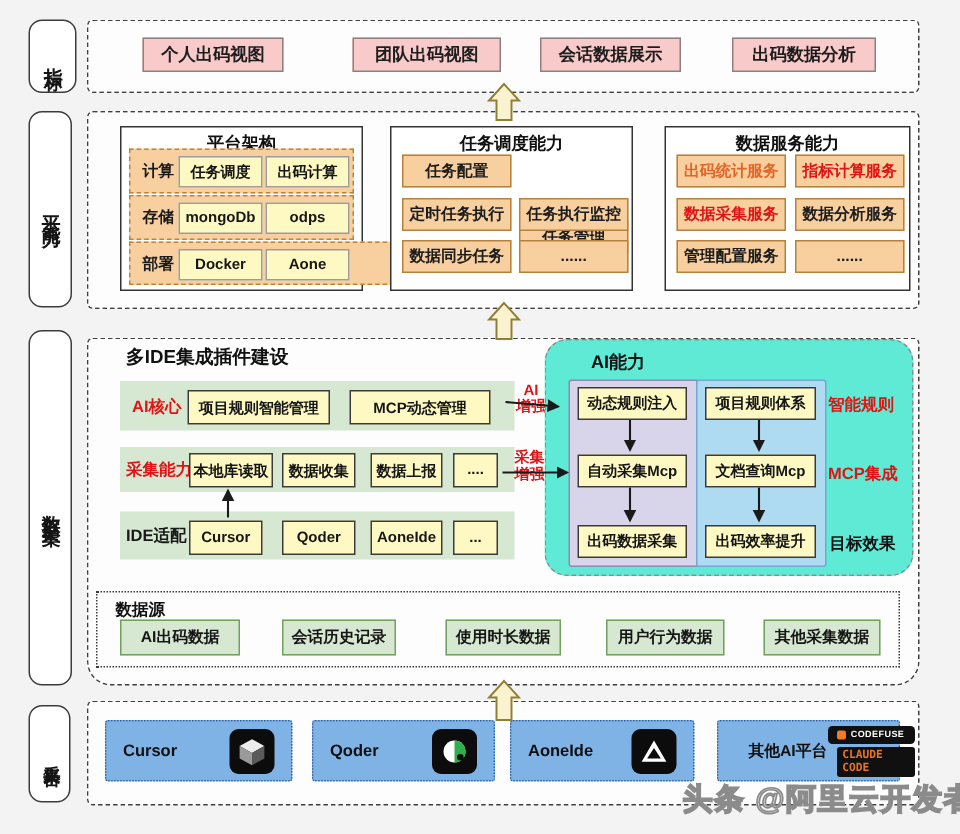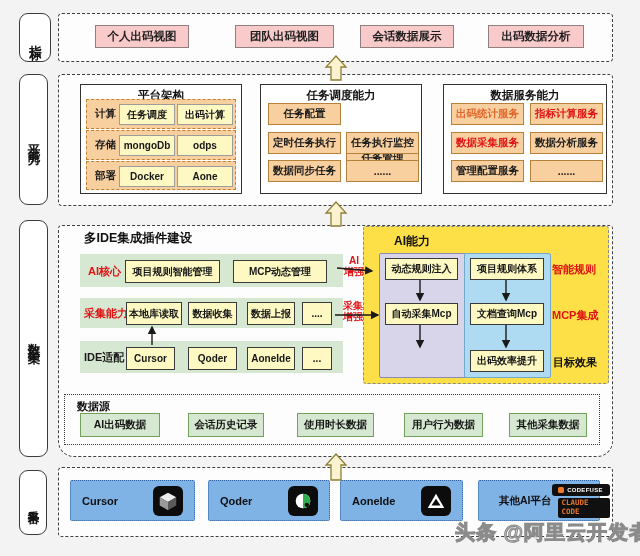--- a/index.html
+++ b/index.html
@@ -27,21 +27,21 @@
   .wcell.dark{border:1.1px solid #3a3a3a;}
   .ocell{position:absolute;background:#f8cf9f;border:1px solid #b5823e;display:flex;align-items:center;
          justify-content:center;font-size:10.5px;font-weight:700;color:#1c1c1c;white-space:nowrap;}
   .t-orangered{color:#e0662a;}
   .t-red{color:#e01414;}
   
   .grow{position:absolute;background:#d7e8d2;}
   .redlbl{color:#e01414;}
   .ptitle{position:absolute;font-weight:700;font-size:12.5px;color:#111;}
   
-  .aicont{position:absolute;background:#fde047;border:1.5px dashed #8a8a8a;border-radius:3px;}
+  .aicont{position:absolute;background:#5eead4;border:1.5px dashed #8a8a8a;border-radius:15px;}
   .panel{position:absolute;border-radius:2px;}
   .panel.purple{background:#d8d5ea;border:1px solid #8e88b5;}
   .panel.blue{background:#aedaf2;border:1px solid #74a8cc;}
   .sidelbl{position:absolute;font-weight:700;font-size:11px;white-space:nowrap;}
   .enh{position:absolute;color:#e01414;font-weight:700;font-size:10px;line-height:10.5px;text-align:center;white-space:nowrap;}
   
   .gcell{position:absolute;background:#d7e8d2;border:1px solid #73a05c;display:flex;align-items:center;
          justify-content:center;font-weight:700;font-size:10.5px;color:#161616;white-space:nowrap;}
   .dstitle{position:absolute;font-weight:700;font-size:11px;color:#111;}
   
@@ -86,21 +86,21 @@
   <div class="arow" style="left:86px;top:99px;width:148px;height:28px;">
     <div class="rlabel" style="left:8px;">计算</div>
     <div class="wcell" style="left:32px;top:4px;width:54px;height:19px;">任务调度</div>
     <div class="wcell" style="left:90px;top:4px;width:54px;height:19px;">出码计算</div>
   </div>
   <div class="arow" style="left:86px;top:130px;width:148px;height:28px;">
     <div class="rlabel" style="left:8px;">存储</div>
     <div class="wcell" style="left:32px;top:4px;width:54px;height:19px;">mongoDb</div>
     <div class="wcell" style="left:90px;top:4px;width:54px;height:19px;">odps</div>
   </div>
-  <div class="arow" style="left:86px;top:161px;width:148px;height:27px;">
+  <div class="arow" style="left:86px;top:161px;width:148px;height:27px;padding-left:32px;">
     <div class="rlabel" style="left:8px;">部署</div>
     <div class="wcell" style="left:32px;top:4px;width:54px;height:19px;">Docker</div>
     <div class="wcell" style="left:90px;top:4px;width:54px;height:19px;">Aone</div>
   </div>
 
   <div class="gbox" style="left:260px;top:84px;width:160px;height:108px;">
     <div class="gtitle">任务调度能力</div>
   </div>
   <div class="ocell" style="left:268px;top:103px;width:71px;height:20px;">任务配置</div>
   <div class="ocell" style="left:346px;top:103px;width:71px;height:20px;margin-top:44px;">任务管理</div>
@@ -156,20 +156,21 @@
     <span>增强</span>
   </div>
 
   <div class="aicont" style="left:363px;top:226px;width:244px;height:156px;">
     <div class="ptitle redlbl" style="left:30px;top:6px;font-size:12px;">AI能力</div>
     <div class="panel purple" style="left:15px;top:26px;width:85px;height:123px;"></div>
     <div class="panel blue" style="left:100px;top:26px;width:85px;height:123px;"></div>
   </div>
   <div class="wcell dark" style="left:385px;top:258px;width:71px;height:20px;">动态规则注入</div>
   <div class="wcell dark" style="left:385px;top:303px;width:71px;height:20px;">自动采集Mcp</div>
+  <div class="wcell dark" style="left:385px;top:350px;width:71px;height:20px;">出码数据采集</div>
   <div class="wcell dark" style="left:470px;top:258px;width:72px;height:20px;">项目规则体系</div>
   <div class="wcell dark" style="left:470px;top:303px;width:72px;height:20px;">文档查询Mcp</div>
   <div class="wcell dark" style="left:470px;top:350px;width:72px;height:20px;">出码效率提升</div>
   <div class="sidelbl redlbl" style="left:552px;top:262px;">智能规则</div>
   <div class="sidelbl redlbl" style="left:552px;top:308px;">MCP集成</div>
   <div class="sidelbl" style="left:553px;top:355px;color:#111;">目标效果</div>
 
   <div class="dotc" style="left:64px;top:394px;width:534px;height:49px;">
     <div class="dstitle" style="left:12px;top:4px;position:absolute;">数据源</div>
   </div>

